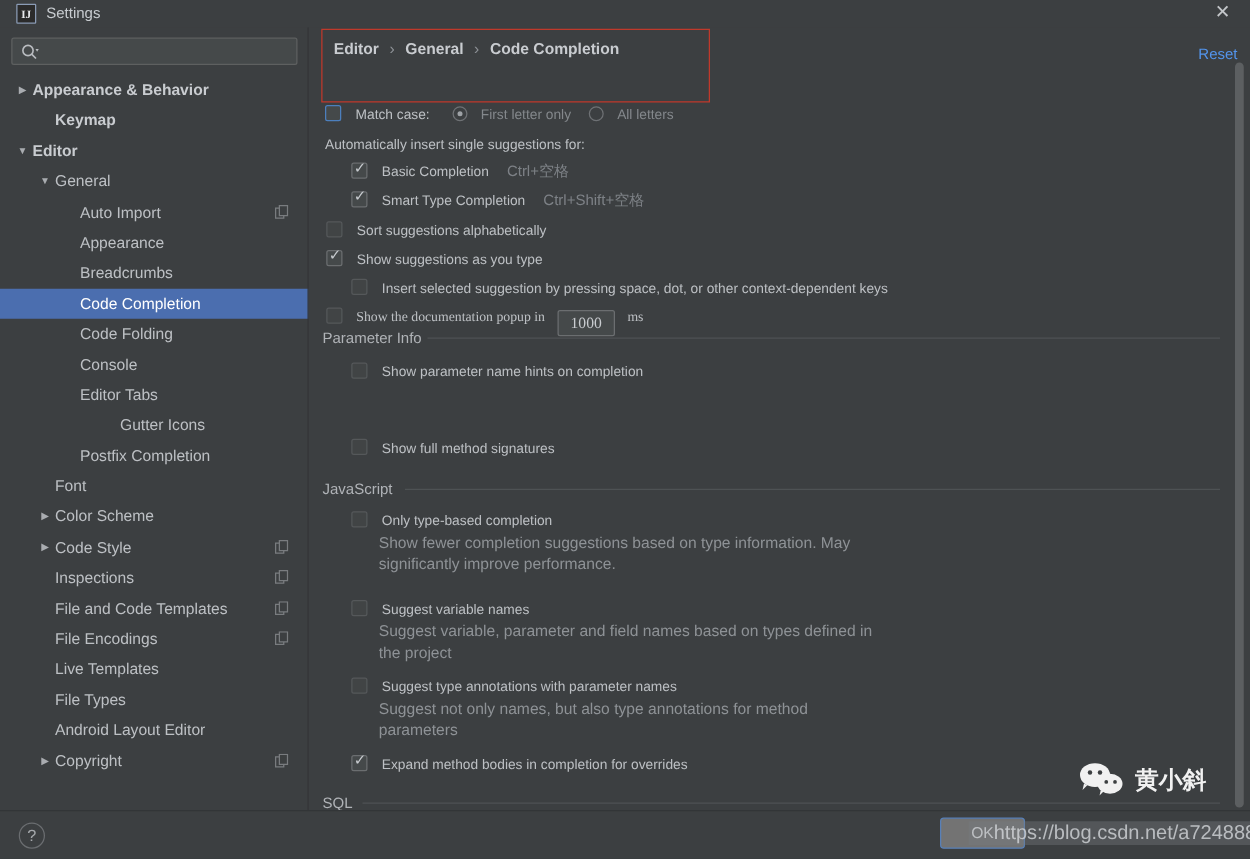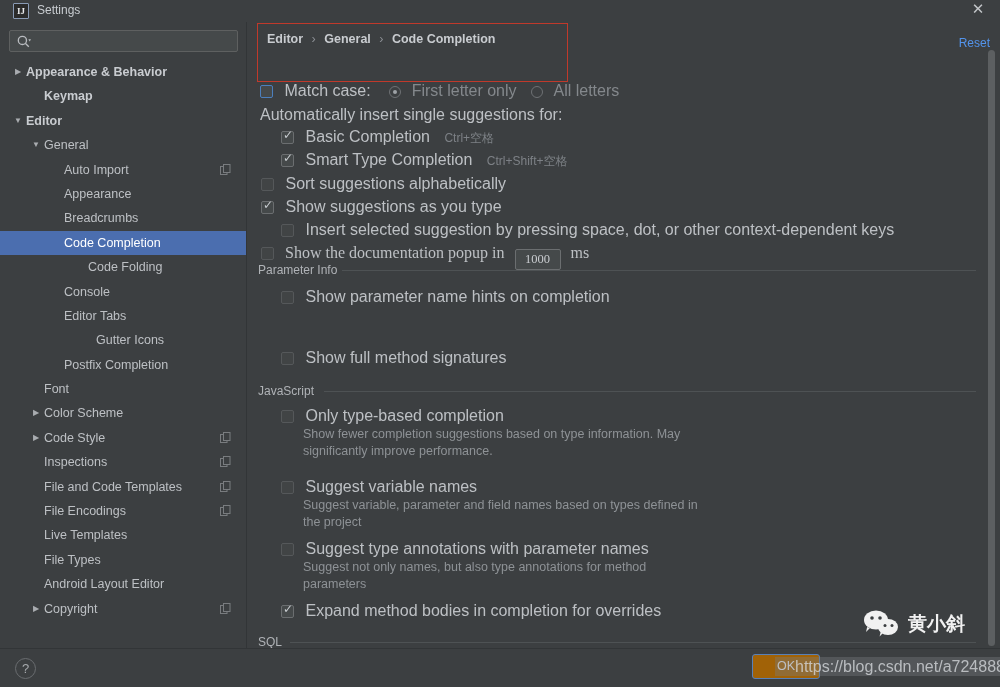--- a/index.html
+++ b/index.html
@@ -157,21 +157,21 @@
   .cbx.dim { border-color: #55585a; background: #414445; }
   .rad {
     display: inline-block; width: 12px; height: 12px;
     border: 1px solid #6e7174; border-radius: 50%;
     vertical-align: -2px; position: relative; background: transparent;
   }
   .rad.on::after {
     content: ""; position: absolute; left: 3px; top: 3px;
     width: 4px; height: 4px; border-radius: 50%; background: #9ea2a6;
   }
-  .lbl { font-size: 16px; color: #bdc0c4; }
+  .lbl { font-size: 11px; color: #bdc0c4; }
   .lbl.dim { color: #84888c; }
 
   
   .opt { position: absolute; white-space: nowrap; }
   .opt .lbl { margin-left: 7px; }
   .shortcut { color: #7d8186; font-size: 12px; margin-left: 10px; }
   .desc {
     position: absolute; font-size: 12.5px; color: #8e9296;
     line-height: 17px; white-space: pre-line;
   }
@@ -201,21 +201,21 @@
   .help-btn {
     position: absolute; left: 15px; top: 9px;
     width: 21px; height: 21px; border-radius: 50%;
     border: 1px solid #6a6d70; color: #a6a9ad;
     font-size: 13px; line-height: 19px; text-align: center;
     cursor: pointer;
   }
   .ok-btn {
     position: absolute; left: 752px; top: 654px;
     width: 68px; height: 25px; border-radius: 3px;
-    background: #a16207; border: 1px solid #5880b8;
+    background: #737373; border: 1px solid #5880b8;
     color: #e8eaed; font-size: 12.5px;
     line-height: 23px; text-align: center; cursor: pointer;
   }
 
   
   .wm-wechat {
     position: absolute; left: 862px; top: 610px;
     display: flex; align-items: center; gap: 6px;
     opacity: .93; pointer-events: none;
   }
@@ -282,21 +282,21 @@
         <div class="tree-row">
           <span class="label" style="left: 64px;">Appearance</span>
         </div>
         <div class="tree-row">
           <span class="label" style="left: 64px;">Breadcrumbs</span>
         </div>
         <div class="tree-row sel">
           <span class="label" style="left: 64px;">Code Completion</span>
         </div>
         <div class="tree-row">
-          <span class="label" style="left: 64px; margin-left: 24px;">Code Folding</span>
+          <span class="label" style="left: 64px;">Code Folding</span>
         </div>
         <div class="tree-row">
           <span class="label" style="left: 64px;">Console</span>
         </div>
         <div class="tree-row">
           <span class="label" style="left: 64px;">Editor Tabs</span>
         </div>
         <div class="tree-row">
           <span class="label" style="left: 64px; margin-left: 32px;">Gutter Icons</span>
         </div>

